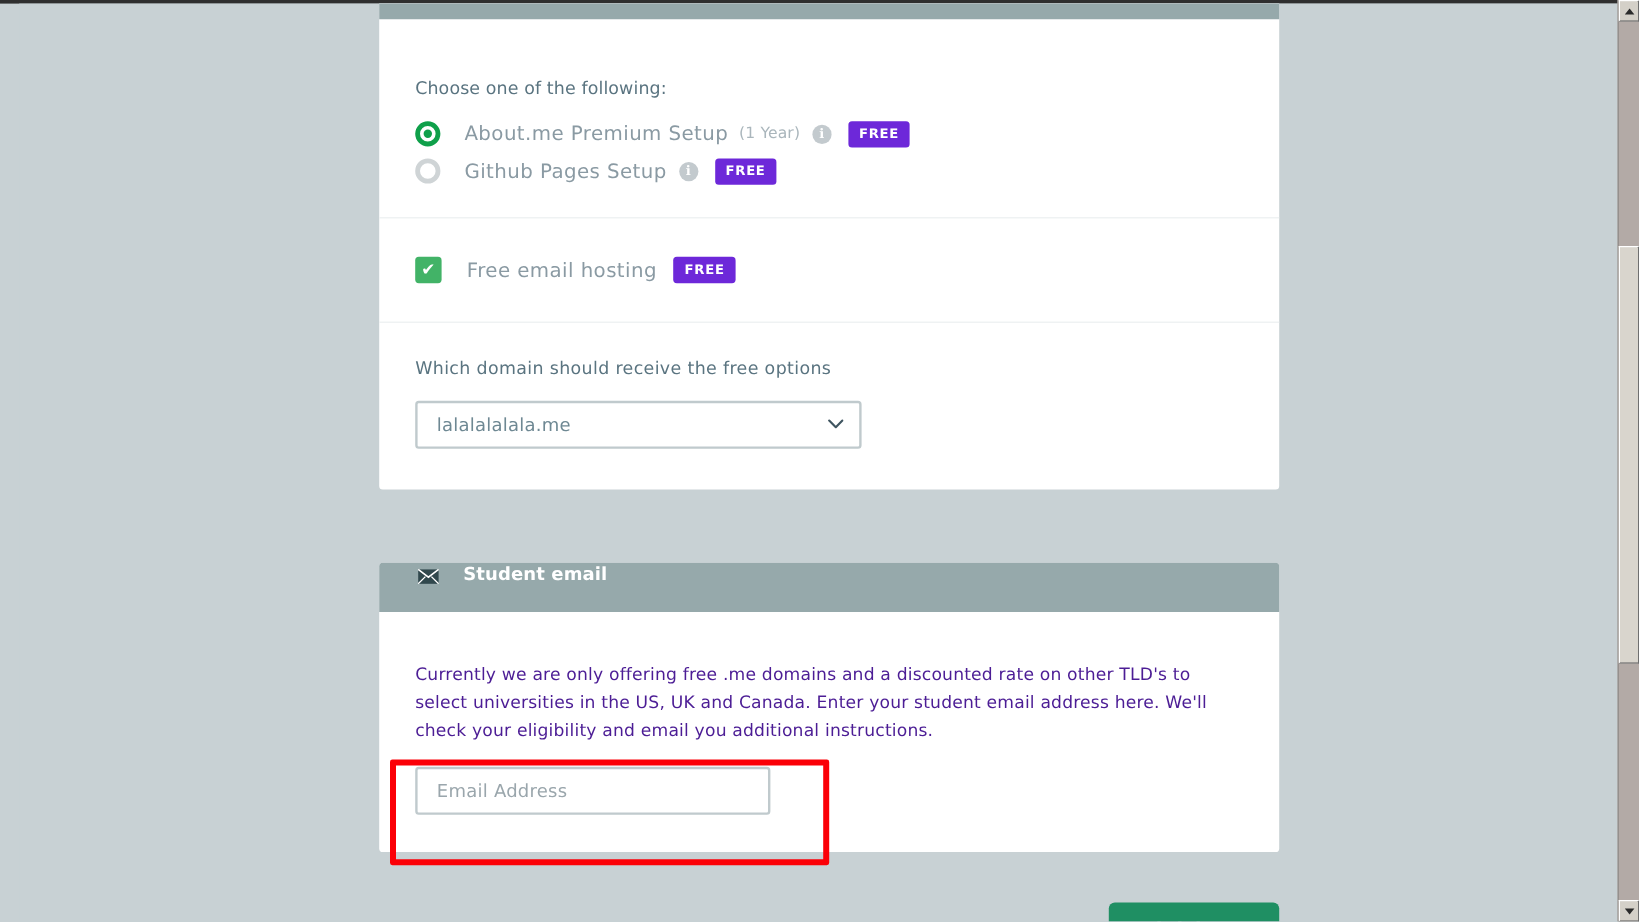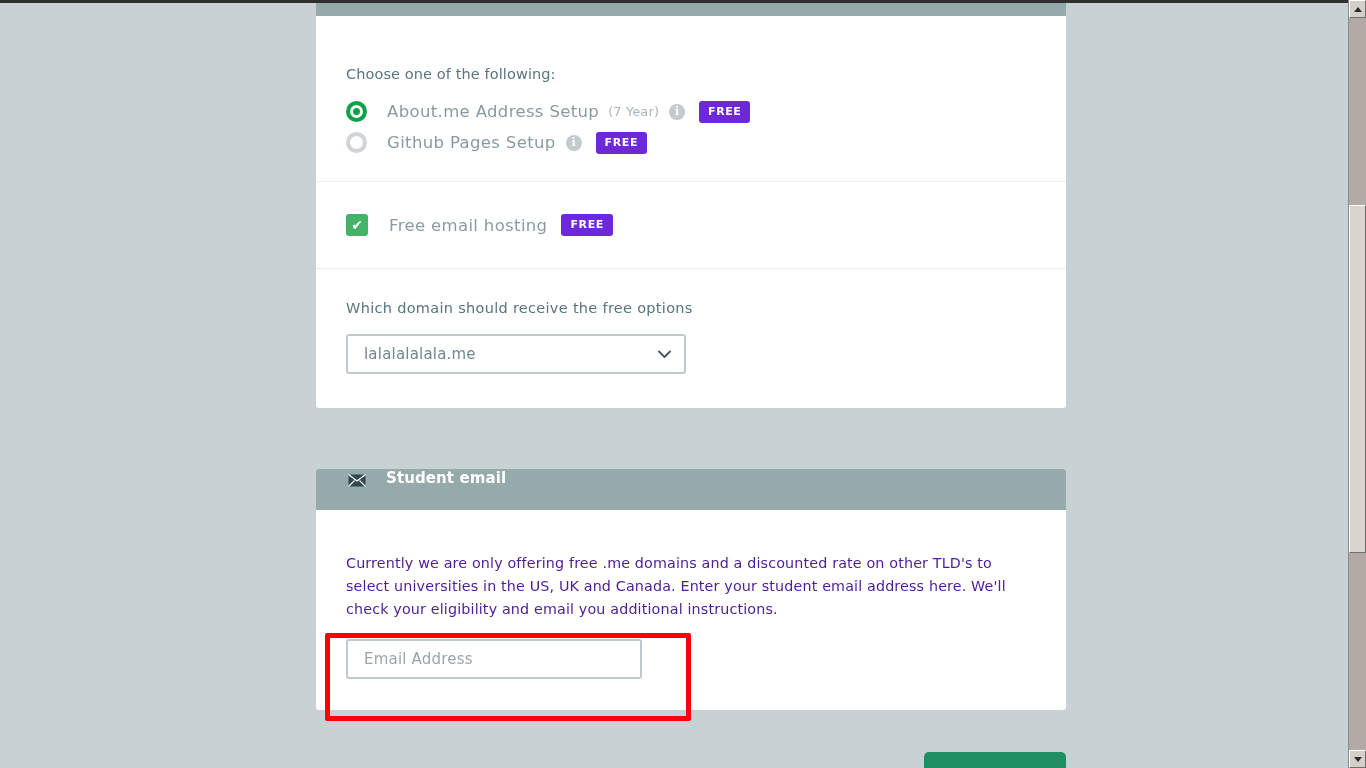--- a/index.html
+++ b/index.html
@@ -148,21 +148,21 @@
     line-height: 1;
   }
   .sect-domain { padding: 31px 0 34px; }
   .field-label {
     color: #5a7480;
     font-size: 14.5px;
     letter-spacing: .3px;
     margin-bottom: 18px;
   }
   .select-box {
-    width: 340px;
+    width: 372px;
     height: 40px;
     border: 2px solid #c0cacd;
     border-radius: 3px;
     background: #ffffff;
     display: flex;
     align-items: center;
     padding: 0 13px 0 16px;
     justify-content: space-between;
   }
   .select-val {
@@ -279,22 +279,22 @@
         </svg>
       </span>
       <span class="hdr-title">Choose free options</span>
     </div>
 
     <div class="card-body">
       <div class="lead">Choose one of the following:</div>
 
       <div class="opt-row">
         <span class="radio on"></span>
-        <span class="opt-label">About.me Address Setup</span>
-        <span class="opt-sub">(7 Year)</span>
+        <span class="opt-label">About.me Premium Setup</span>
+        <span class="opt-sub">(1 Year)</span>
         <span class="info-icon">i</span>
         <span class="badge-free">FREE</span>
       </div>
 
       <div class="opt-row">
         <span class="radio off"></span>
         <span class="opt-label">Github Pages Setup</span>
         <span class="info-icon">i</span>
         <span class="badge-free">FREE</span>
       </div>

